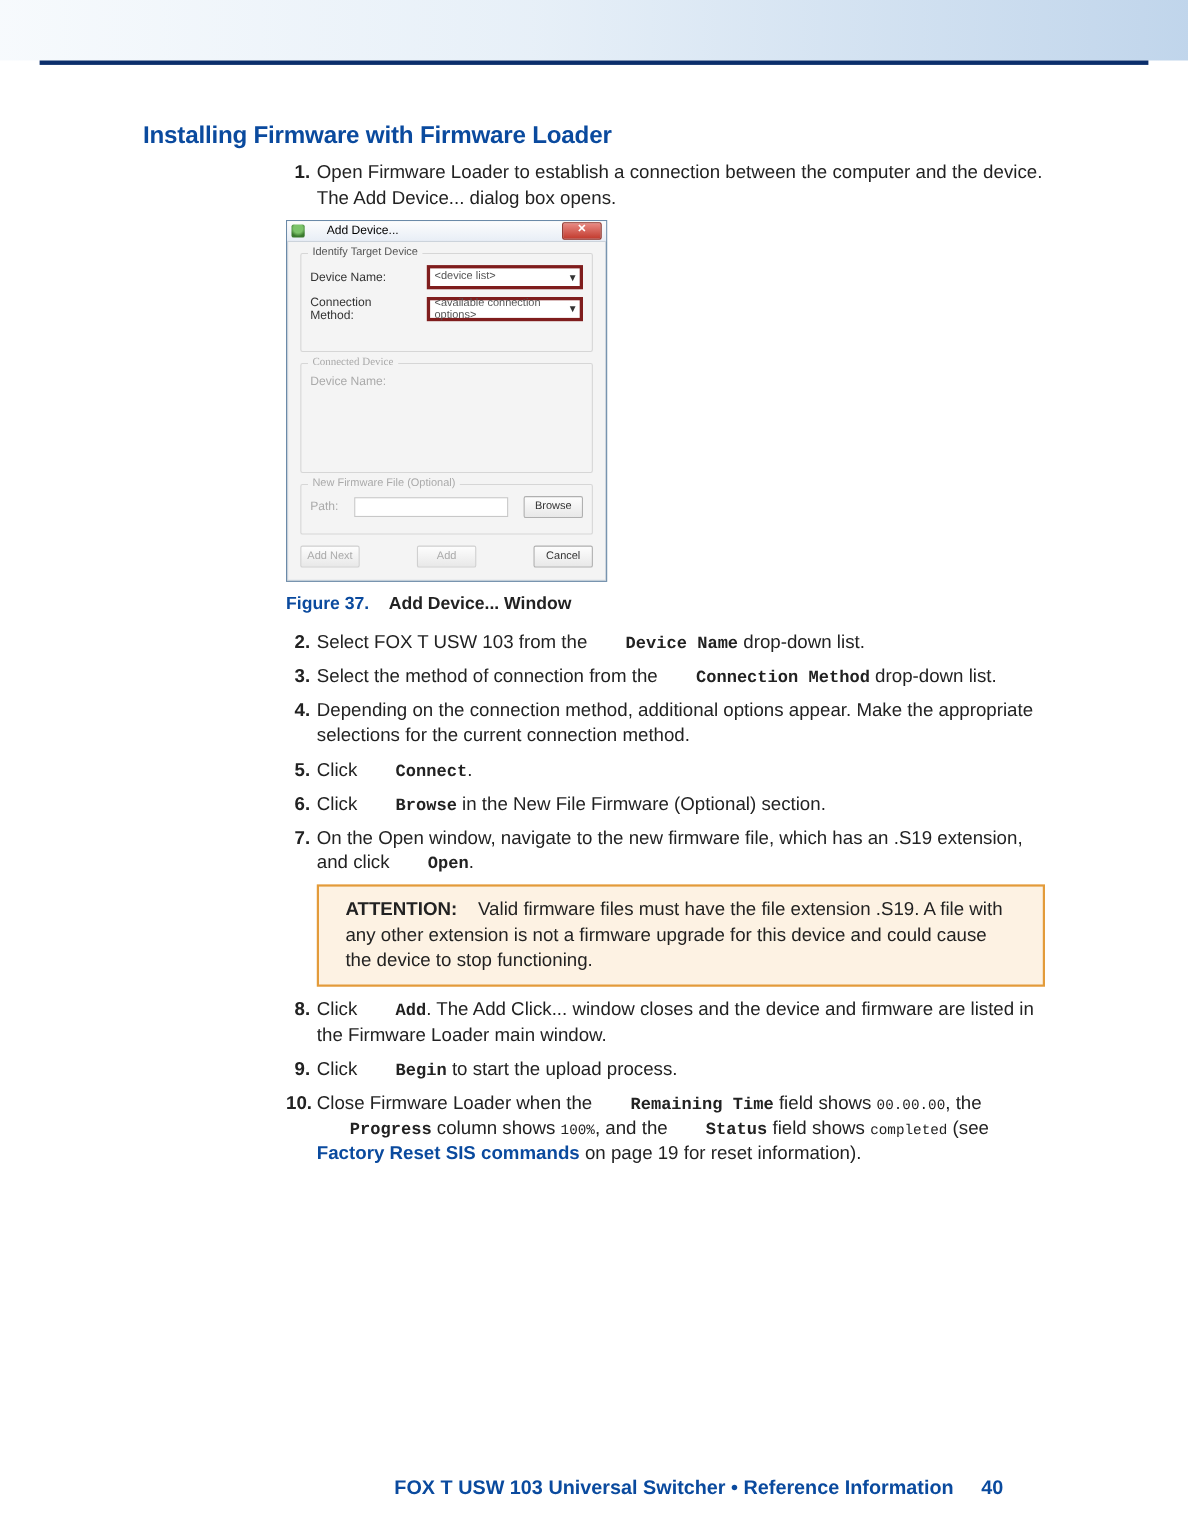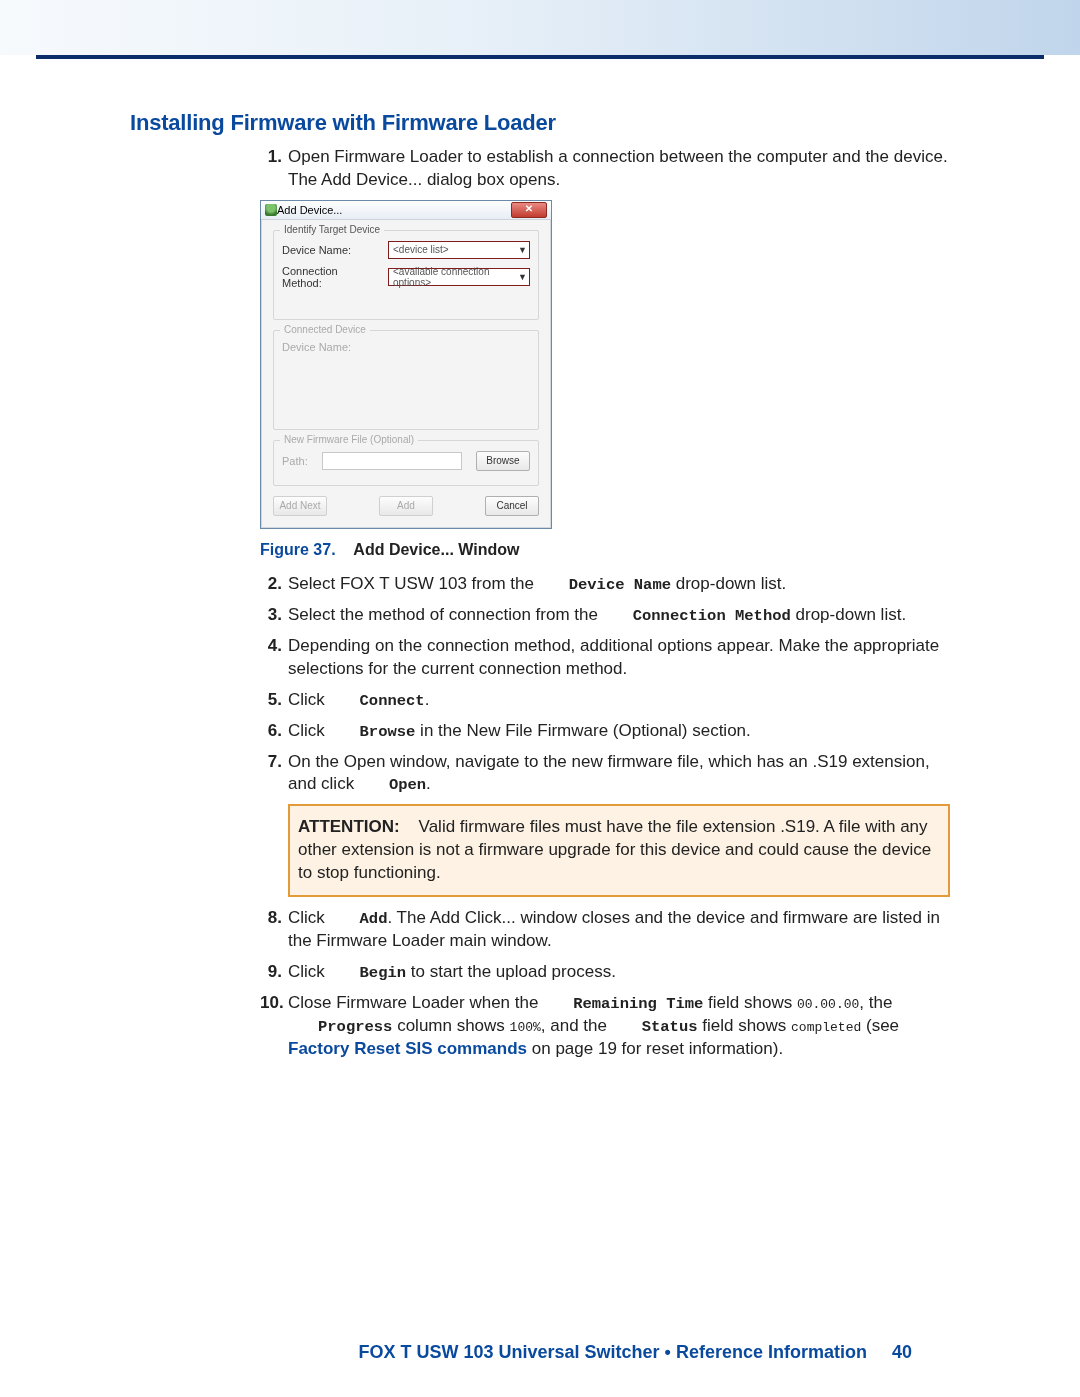--- a/index.html
+++ b/index.html
@@ -80,21 +80,21 @@
   .dialog .titlebar {
     height: 18px;
     background: linear-gradient(#fdfdfd, #e8eef6);
     border-bottom: 1px solid #ccd3db;
     display: flex;
     align-items: center;
     padding: 0 4px;
     justify-content: space-between;
   }
   .dialog .titlebar .ttl {
-    display: flex; align-items: center; gap: 0;
+    display: flex; align-items: center; gap: 20px;
     color: #000;
   }
   .dialog .titlebar .ttl .dl-icon {
     width: 12px; height: 12px;
     border-radius: 2px;
     background: radial-gradient(circle at 50% 30%, #7cc36a 40%, #3a7a2e 70%);
     position: relative;
   }
   .dialog .titlebar .close {
     width: 34px; height: 14px;
@@ -122,21 +122,21 @@
     background: #f4f4f4;
     padding: 0 4px;
     font-size: 10px;
     color: #555;
   }
   .fld-row { display: flex; align-items: center; margin-bottom: 6px; gap: 14px; }
   .fld-row .lbl { width: 92px; color: #333; }
   .combo {
     flex: 1;
     height: 16px;
-    border: 1px solid #7f1d1d;
+    border: 3px solid #7f1d1d;
     background: #fff;
     display: flex; align-items: center; justify-content: space-between;
     padding: 0 2px 0 4px;
     font-size: 10px;
     color: #555;
   }
   .combo .caret { font-size: 9px; color: #333; }
   .txt {
     flex: 1;
     height: 16px;
@@ -161,21 +161,21 @@
   .figcap {
     margin: 6px 0 14px 130px;
     font-size: 16px;
   }
   .figcap .fignum { color: #0a4a9e; font-weight: bold; }
   .figcap .figttl { font-weight: bold; }
 
   .attention-box {
     border: 2px solid #e39b3a;
     background: #fdf2e3;
-    padding: 10px 8px;
+    padding: 10px 24px;
     margin: 8px 0 10px 0;
     font-size: 17px;
     line-height: 1.35;
   }
   .attention-box .att { font-weight: bold; }
 
   .link { color: #0a4a9e; font-weight: bold; }
 
   .footer {
     position: absolute;
@@ -225,21 +225,21 @@
           <div class="fld-row">
             <span class="lbl">Connection Method:</span>
             <div class="combo">
               <span>&lt;available connection options&gt;</span>
               <span class="caret">▼</span>
             </div>
           </div>
         </div>
 
         <div class="groupbox" style="height:80px;">
-          <span class="legend" style="color:#aaa;">Connected Device</span>
+          <span class="legend" style="color:#aaa;font-family:Liberation Serif, serif;">Connected Device</span>
           <div class="fld-row">
             <span class="lbl" style="color:#aaa;">Device Name:</span>
           </div>
         </div>
 
         <div class="groupbox">
           <span class="legend" style="color:#aaa;">New Firmware File (Optional)</span>
           <div class="fld-row">
             <span class="lbl" style="width:26px;color:#aaa;">Path:</span>
             <div class="txt"></div>

